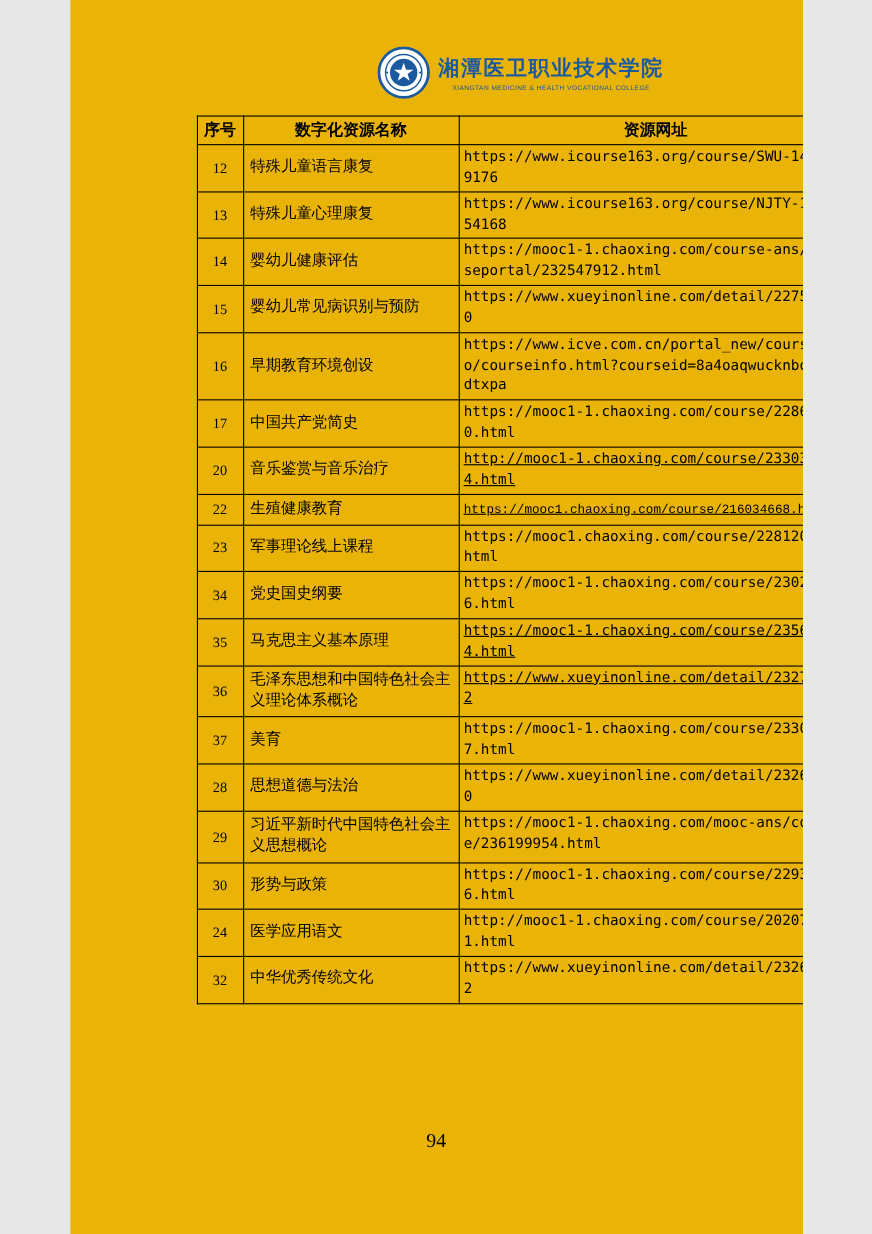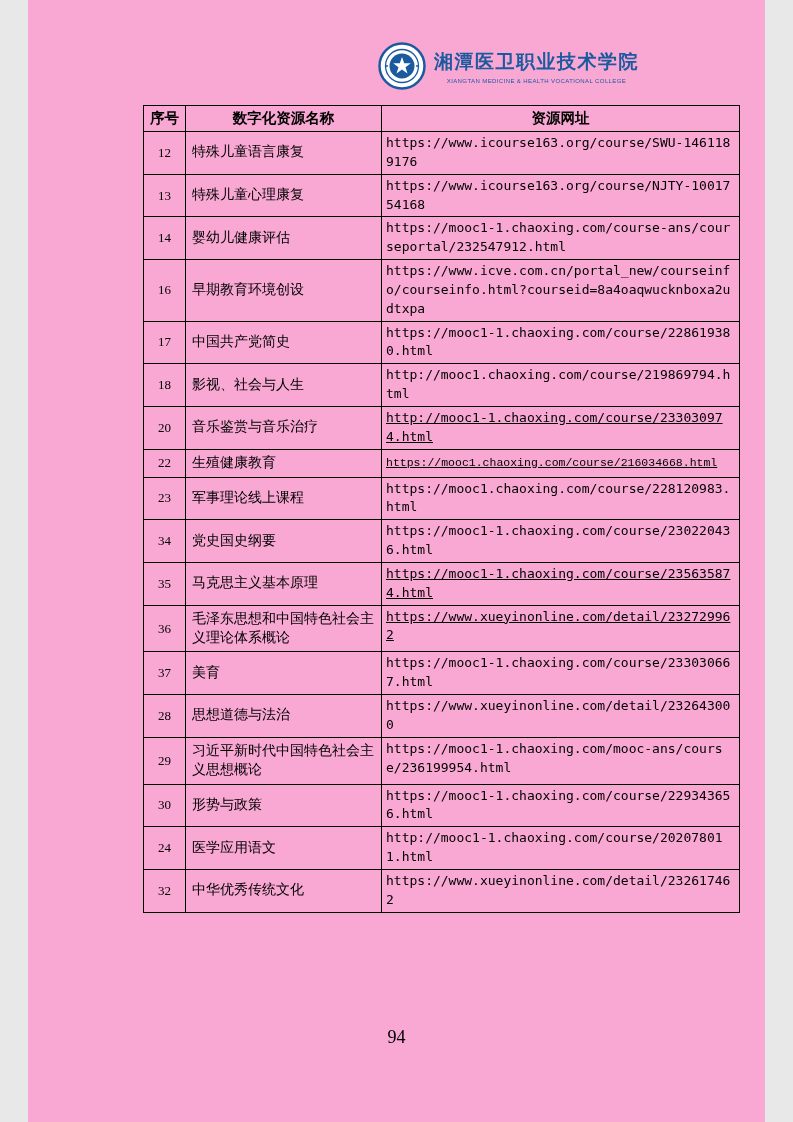--- a/index.html
+++ b/index.html
@@ -1,23 +1,23 @@
 <!DOCTYPE html>
 <html><head>
 <meta charset="utf-8">
 <style>
   * { box-sizing: border-box; margin: 0; padding: 0; }
   html, body { background: #e8e8e8; }
   body { font-family: "Liberation Serif", serif; color: #000; }
   .page {
     position: relative;
-    width: 737px;
+    width: 666px;
     height: 1122px;
     margin: 0 auto;
-    background: #f9a8d4;
+    background: #eab308;
     overflow: hidden;
   }
 
   
   .header {
     position: absolute;
     top: 42px;
     right: 126px;
     display: flex;
     align-items: center;
@@ -148,38 +148,38 @@
       </td>
     </tr>
           <tr>
       <td class="cell-no">14</td>
       <td class="cell-name">婴幼儿健康评估</td>
       <td class="cell-url">
         <span class="url-text">https://mooc1-1.chaoxing.com/course-ans/courseportal/232547912.html</span>
       </td>
     </tr>
           <tr>
+      <td class="cell-no">15</td>
+      <td class="cell-name">婴幼儿常见病识别与预防</td>
+      <td class="cell-url">
+        <span class="url-text">https://www.xueyinonline.com/detail/227540210</span>
+      </td>
+    </tr>
+          <tr>
       <td class="cell-no">16</td>
       <td class="cell-name">早期教育环境创设</td>
       <td class="cell-url">
         <span class="url-text">https://www.icve.com.cn/portal_new/courseinfo/courseinfo.html?courseid=8a4oaqwucknboxa2udtxpa</span>
       </td>
     </tr>
           <tr>
       <td class="cell-no">17</td>
       <td class="cell-name">中国共产党简史</td>
       <td class="cell-url">
         <span class="url-text">https://mooc1-1.chaoxing.com/course/228619380.html</span>
-      </td>
-    </tr>
-          <tr>
-      <td class="cell-no">18</td>
-      <td class="cell-name">影视、社会与人生</td>
-      <td class="cell-url">
-        <span class="url-text">http://mooc1.chaoxing.com/course/219869794.html</span>
       </td>
     </tr>
           <tr>
       <td class="cell-no">20</td>
       <td class="cell-name">音乐鉴赏与音乐治疗</td>
       <td class="cell-url">
         <span class="url-text link">http://mooc1-1.chaoxing.com/course/233030974.html</span>
       </td>
     </tr>
           <tr class="compact">

